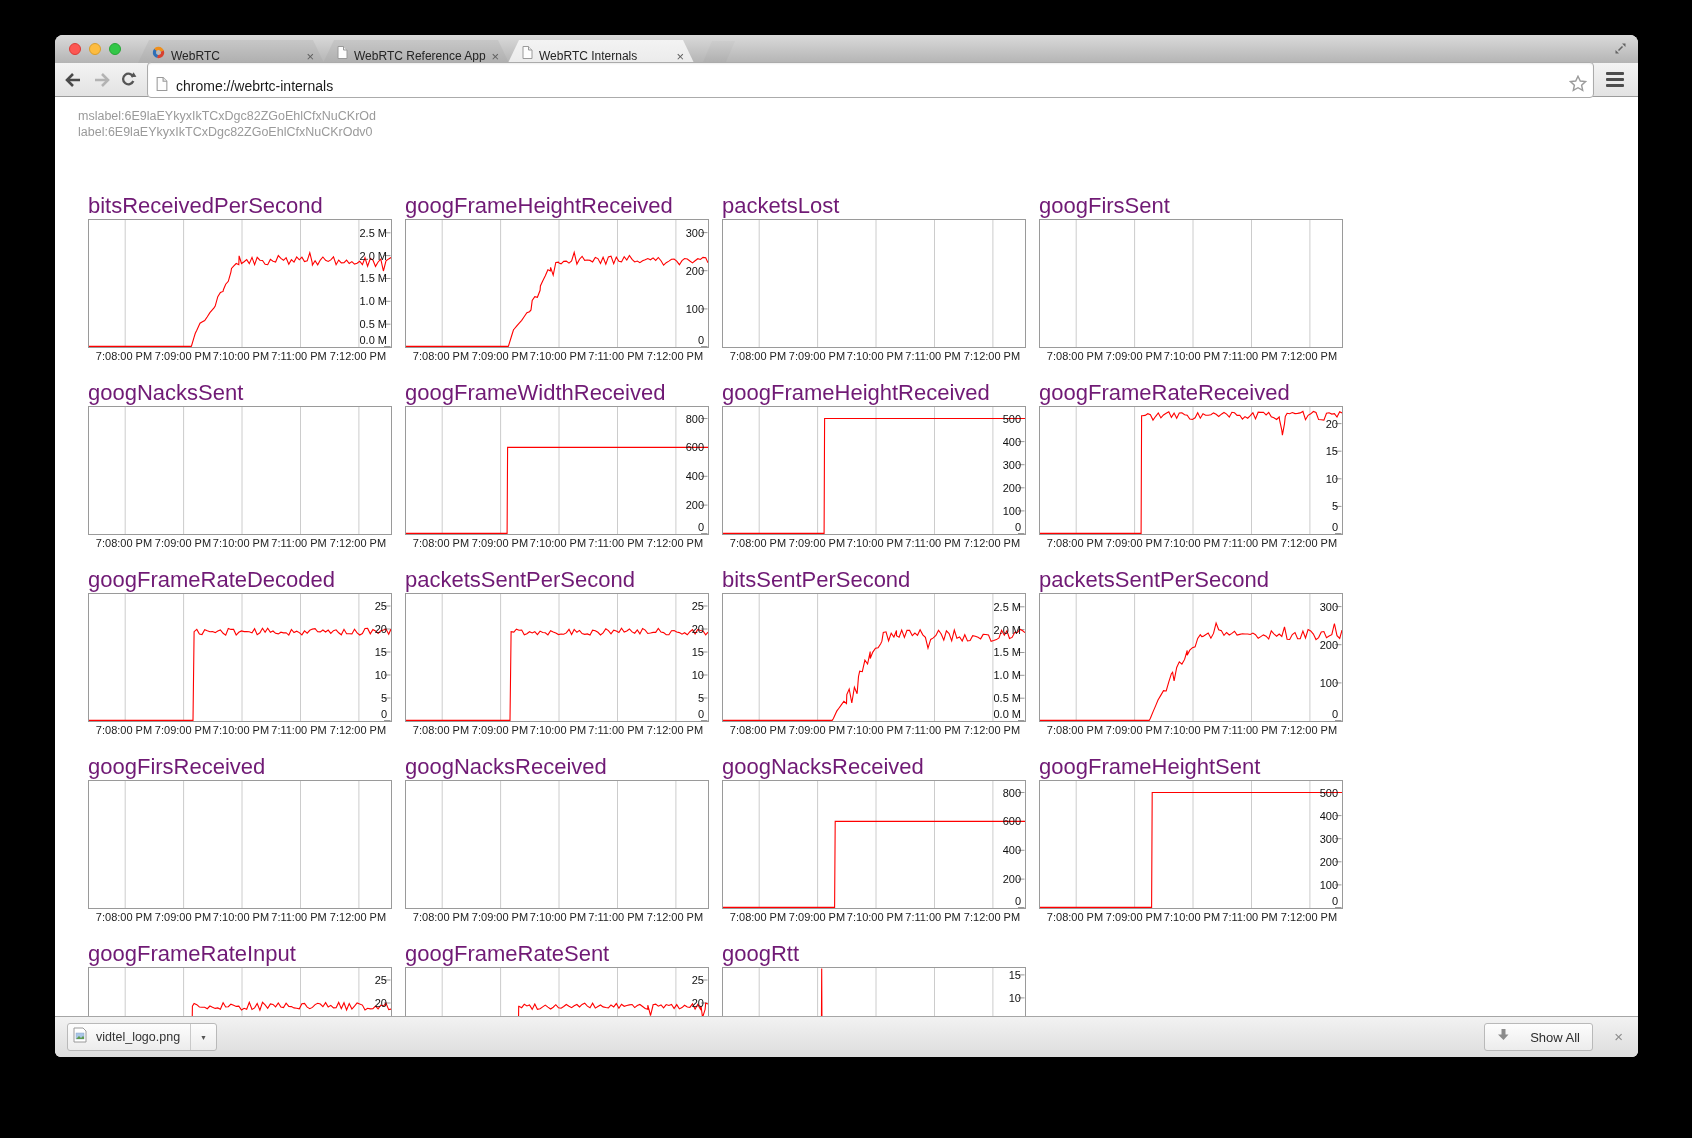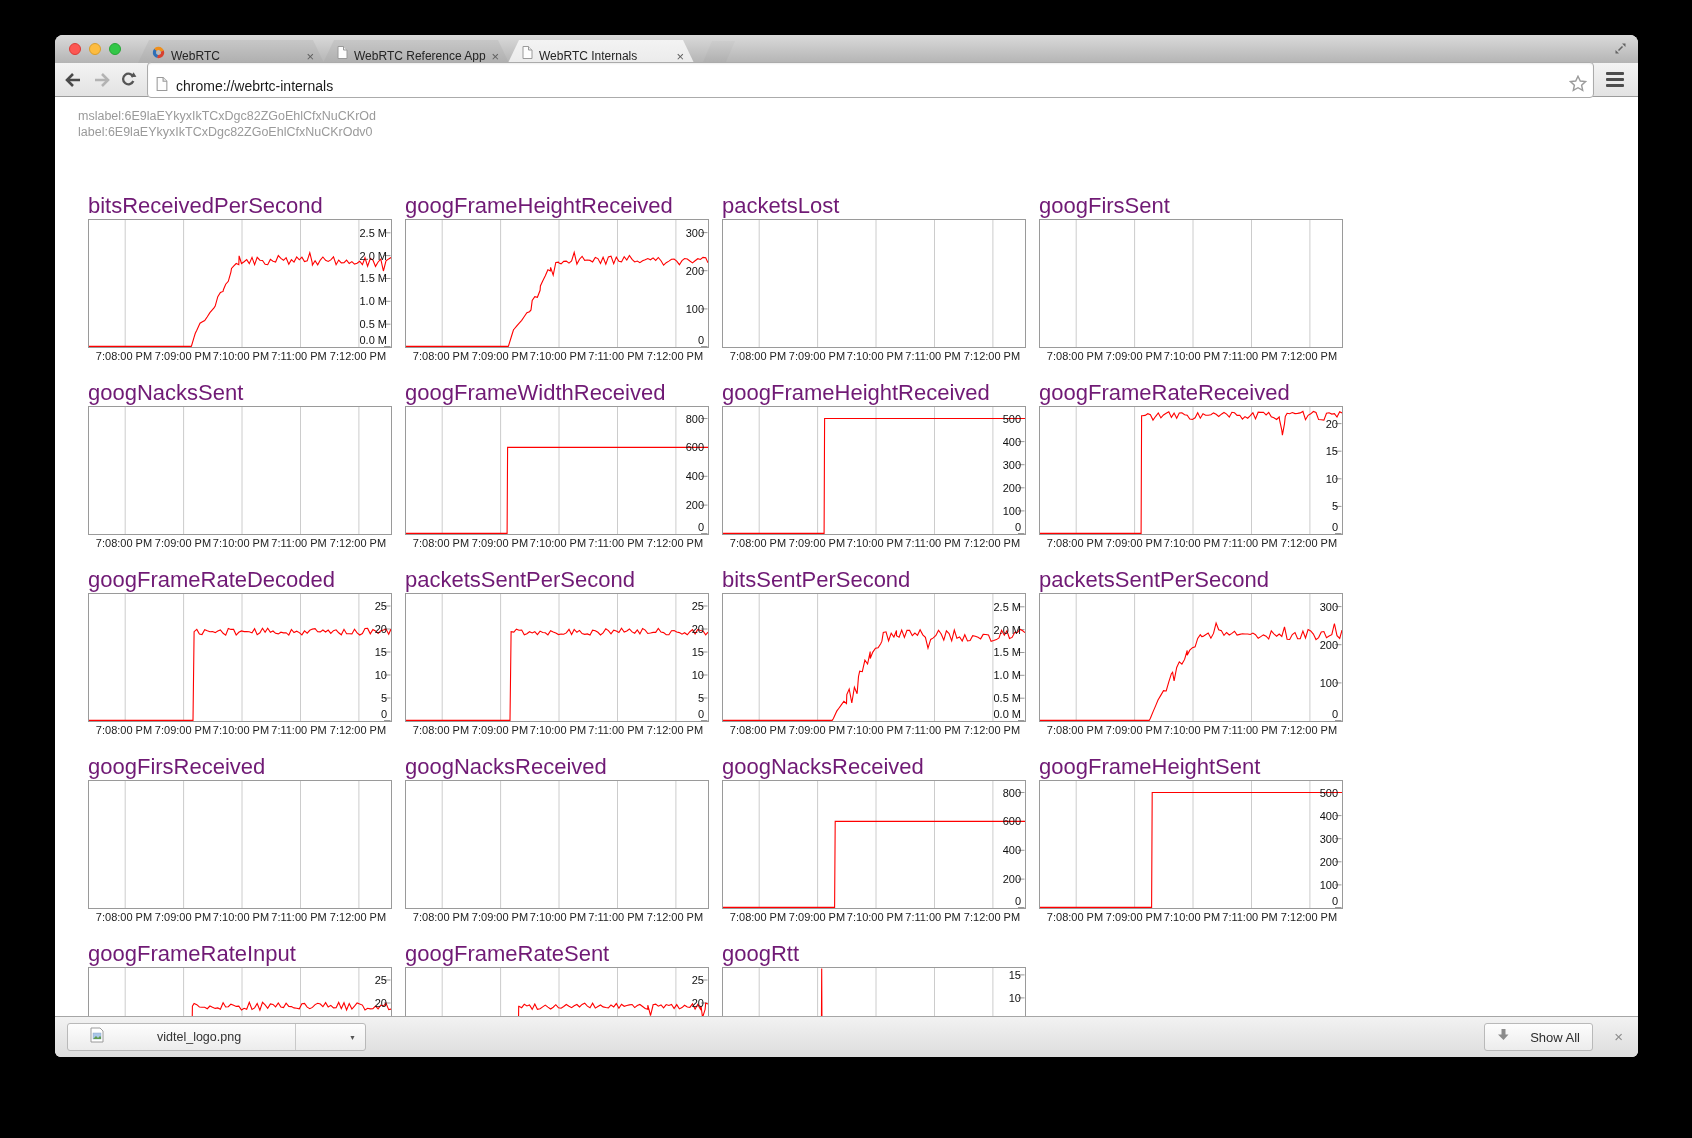--- a/index.html
+++ b/index.html
@@ -53,21 +53,21 @@
   .xlabels{position:relative;height:14px;overflow:hidden;margin-top:2px;width:304px;}
   .xlabels span{position:absolute;top:0;width:66px;text-align:center;font-size:11px;
                 color:#222;white-space:nowrap;}
   
   .shelf{position:absolute;left:0;right:0;bottom:0;height:41px;
          background:linear-gradient(#f2f2f2,#dddddd);border-top:1px solid #a6a6a6;
          box-sizing:border-box;}
   .shelf-btn{height:28px;display:flex;align-items:center;box-sizing:border-box;
              background:linear-gradient(#fdfdfd,#ececec);border:1px solid #b9b9b9;
              border-radius:3px;}
-  .dl-item{position:absolute;left:12px;top:6px;padding:0 0 0 21px;gap:44px;}
+  .dl-item{position:absolute;left:12px;top:6px;padding:0 0 0 4px;}
   .dl-name{font-size:12.5px;color:#333;margin:0 10px 0 8px;}
   .dl-divider{width:1px;height:26px;background:#c9c9c9;}
   .dl-caret{font-size:7px;color:#555;padding:0 9px;}
   .show-all{position:absolute;right:45px;top:6px;padding:0 12px;}
   .show-all-label{font-size:13px;color:#2d2d2d;margin-left:20px;}
   .shelf-close{position:absolute;right:15px;top:12px;color:#8b8b8b;font-size:15px;line-height:15px;}
 </style>
 </head>
 <body>
 

